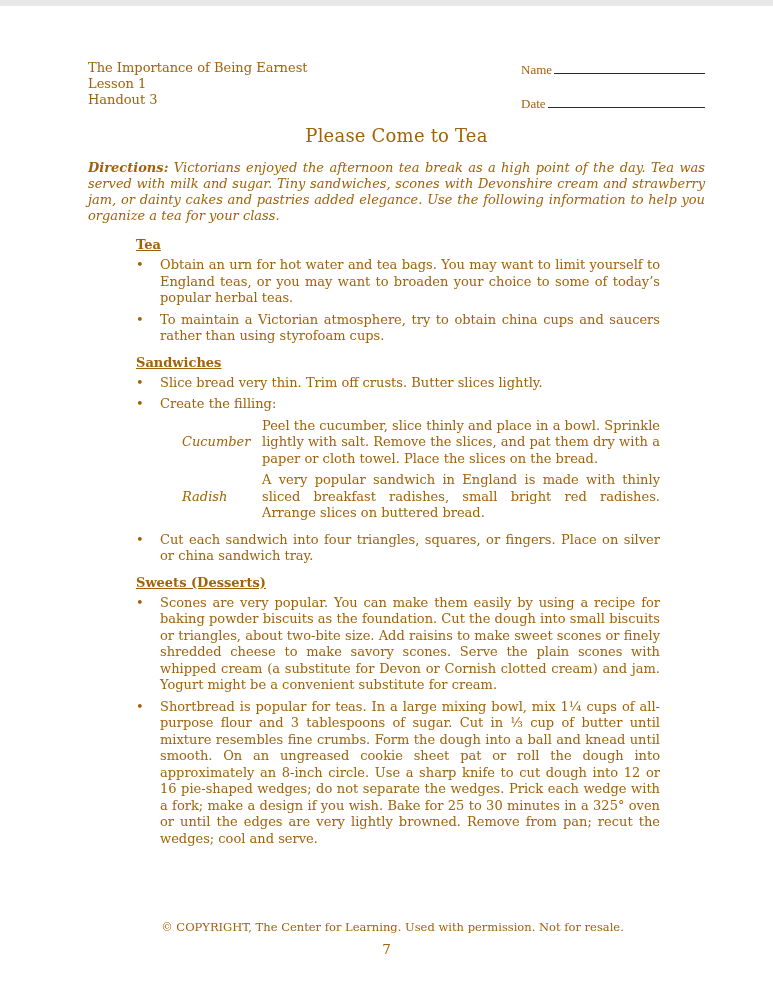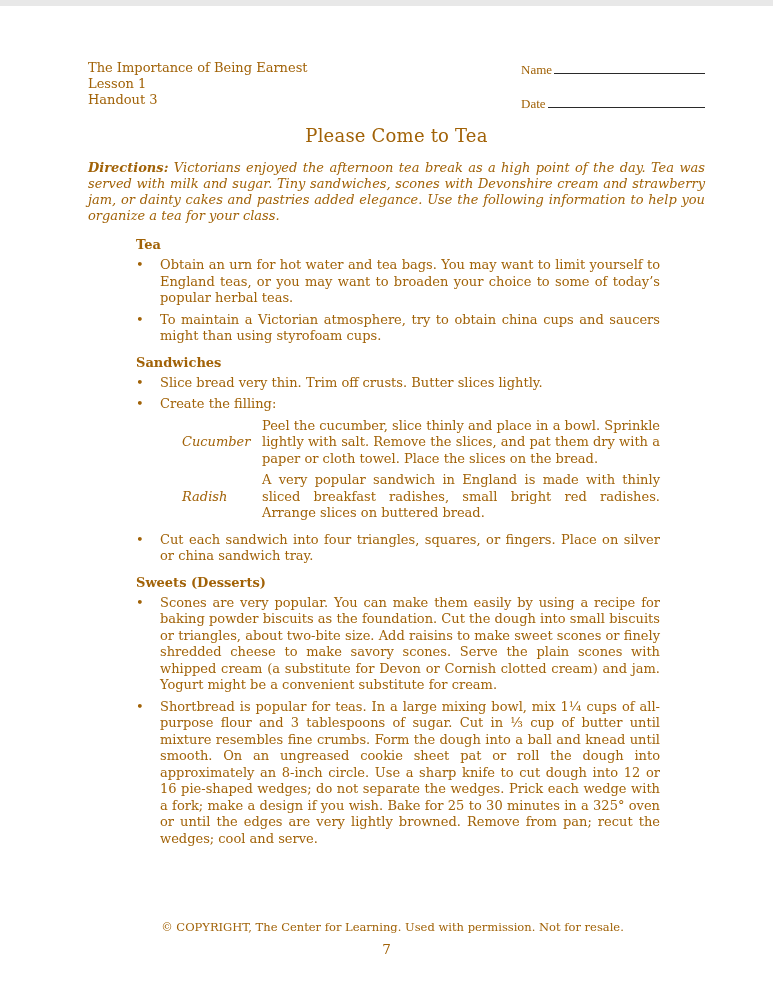--- a/index.html
+++ b/index.html
@@ -64,20 +64,21 @@
     text-align: justify;
     font-style: italic;
   }
   .directions b { font-weight: bold; }
   
   .section-heading {
     margin: 10px 0 4px 48px;
     font-size: 13px;
     font-weight: bold;
     line-height: 16px;
+    text-decoration: underline;
   }
   .bullet-item {
     display: flex;
     margin: 0 0 5px 48px;
     font-size: 13px;
     line-height: 16.5px;
   }
   .bullet-marker {
     width: 24px;
     flex: 0 0 24px;
@@ -155,21 +156,21 @@
       <div class="section-heading">Tea</div>
       <div class="bullet-item">
         <span class="bullet-marker">•</span>
         <div class="bullet-body">
             <div class="bullet-text">Obtain an urn for hot water and tea bags. You may want to limit yourself to England teas, or you may want to broaden your choice to some of today’s popular herbal teas.</div>
           </div>
       </div>
       <div class="bullet-item">
         <span class="bullet-marker">•</span>
         <div class="bullet-body">
-            <div class="bullet-text">To maintain a Victorian atmosphere, try to obtain china cups and saucers might than using styrofoam cups.</div>
+            <div class="bullet-text">To maintain a Victorian atmosphere, try to obtain china cups and saucers rather than using styrofoam cups.</div>
           </div>
       </div>
     </div>
 
     <div>
       <div class="section-heading">Sandwiches</div>
       <div class="bullet-item">
         <span class="bullet-marker">•</span>
         <div class="bullet-body">
             <div class="bullet-text">Slice bread very thin. Trim off crusts. Butter slices lightly.</div>

